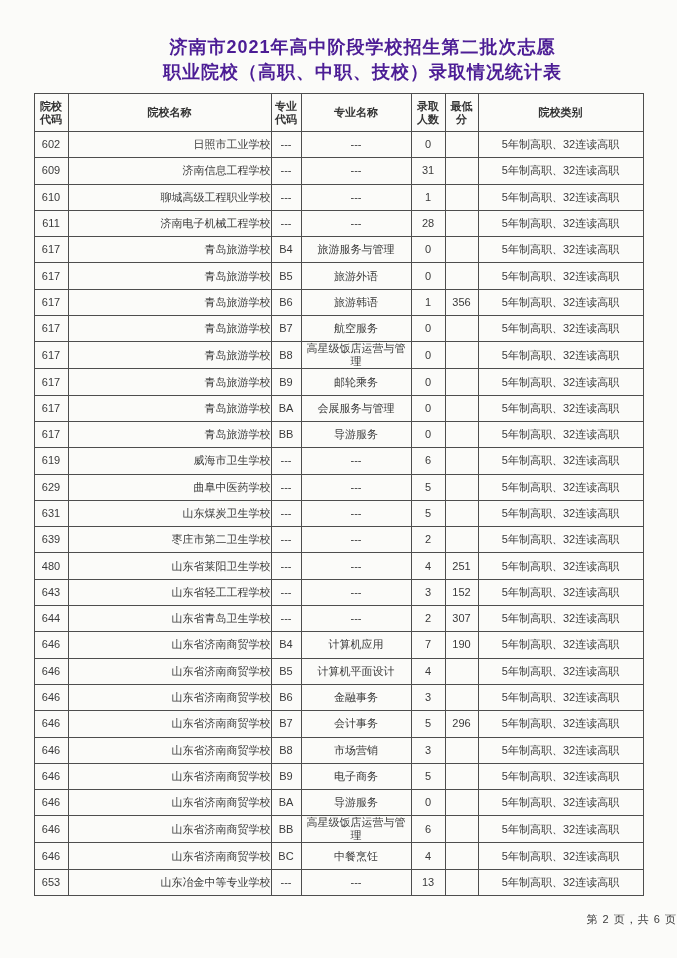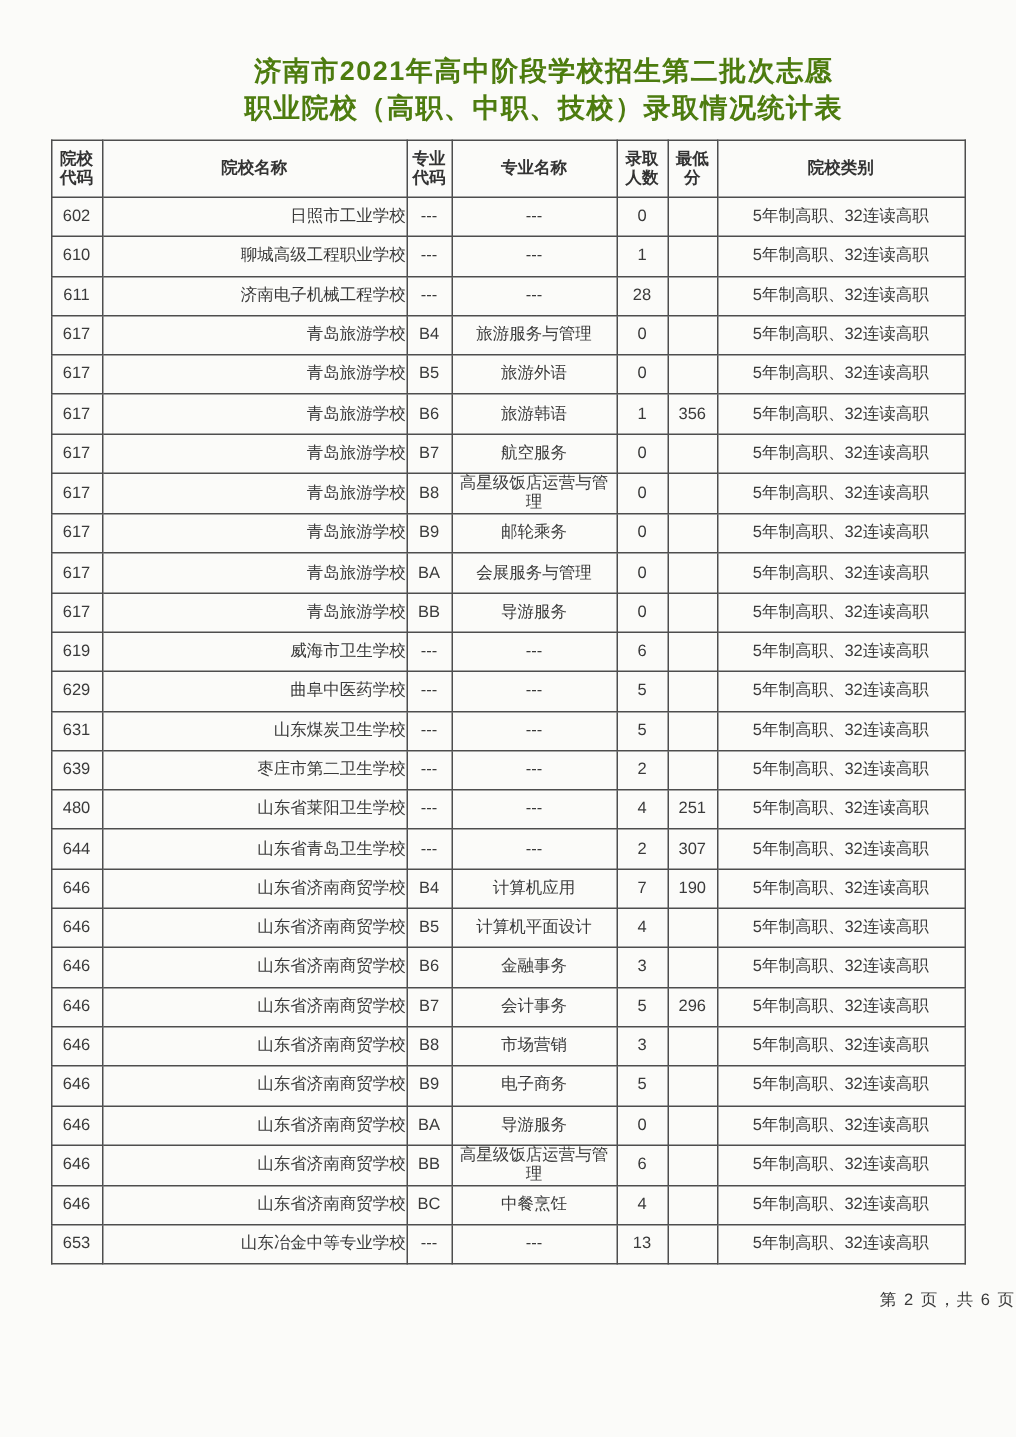--- a/index.html
+++ b/index.html
@@ -16,21 +16,21 @@
     padding-top: 35px;
     background: #fbfbf9;
     overflow: hidden;
   }
   .title-line {
     text-align: center;
     font-weight: bold;
     font-size: 18px;
     line-height: 25px;
     letter-spacing: 1px;
-    color: #4d7c0f;
+    color: #4c1d95;
     padding-left: 48px;
   }
   table.stats {
     border-collapse: collapse;
     table-layout: fixed;
     width: 609px;
     margin: 8px auto 16px auto;
   }
   table.stats th, table.stats td {
     border: 1px solid #4e4e4e;
@@ -99,20 +99,29 @@
         <tr>
           <td>602</td>
           <td class="left">日照市工业学校</td>
           <td>---</td>
           <td>---</td>
           <td>0</td>
           <td></td>
           <td>5年制高职、32连读高职</td>
         </tr>
         <tr>
+          <td>609</td>
+          <td class="left">济南信息工程学校</td>
+          <td>---</td>
+          <td>---</td>
+          <td>31</td>
+          <td></td>
+          <td>5年制高职、32连读高职</td>
+        </tr>
+        <tr>
           <td>610</td>
           <td class="left">聊城高级工程职业学校</td>
           <td>---</td>
           <td>---</td>
           <td>1</td>
           <td></td>
           <td>5年制高职、32连读高职</td>
         </tr>
         <tr>
           <td>611</td>
@@ -234,20 +243,29 @@
         <tr>
           <td>480</td>
           <td class="left">山东省莱阳卫生学校</td>
           <td>---</td>
           <td>---</td>
           <td>4</td>
           <td>251</td>
           <td>5年制高职、32连读高职</td>
         </tr>
         <tr>
+          <td>643</td>
+          <td class="left">山东省轻工工程学校</td>
+          <td>---</td>
+          <td>---</td>
+          <td>3</td>
+          <td>152</td>
+          <td>5年制高职、32连读高职</td>
+        </tr>
+        <tr>
           <td>644</td>
           <td class="left">山东省青岛卫生学校</td>
           <td>---</td>
           <td>---</td>
           <td>2</td>
           <td>307</td>
           <td>5年制高职、32连读高职</td>
         </tr>
         <tr>
           <td>646</td>

